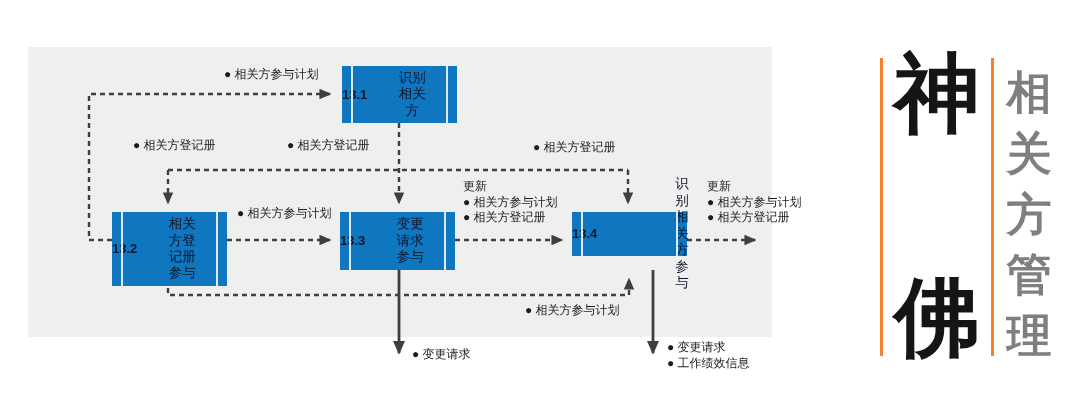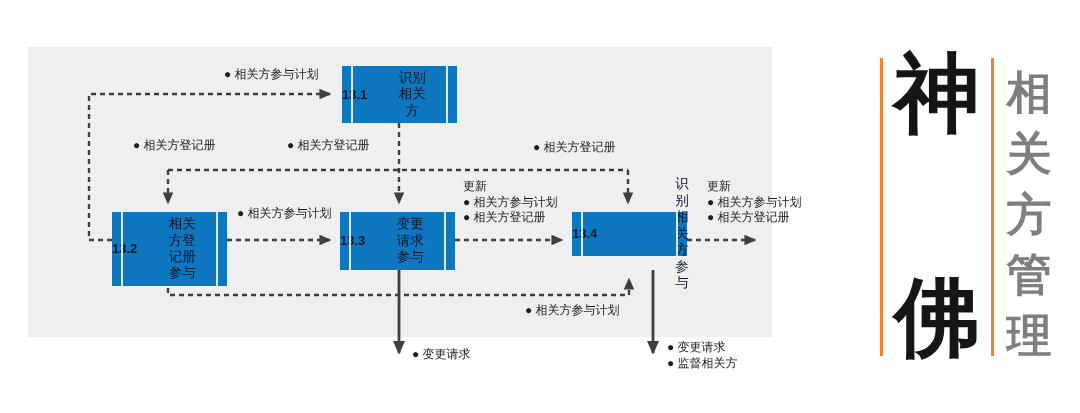--- a/index.html
+++ b/index.html
@@ -103,21 +103,21 @@
     <div>更新</div>
     <div>● 相关方参与计划</div>
     <div>● 相关方登记册</div>
   </div>
 
   <div class="lbl" style="left:525px;top:303px;">● 相关方参与计划</div>
   <div class="lbl" style="left:412px;top:347px;">● 变更请求</div>
 
   <div class="lbl" style="left:667px;top:340px;">
     <div>● 变更请求</div>
-    <div>● 监督相关方</div>
+    <div>● 工作绩效信息</div>
   </div>
 
   <div class="side-rule" style="left:880px;"></div>
   <div class="brand-col">
     <span>神</span>
     <span>佛</span>
   </div>
   <div class="side-rule" style="left:991px;"></div>
   <div class="title-col">
     <span>相</span>

